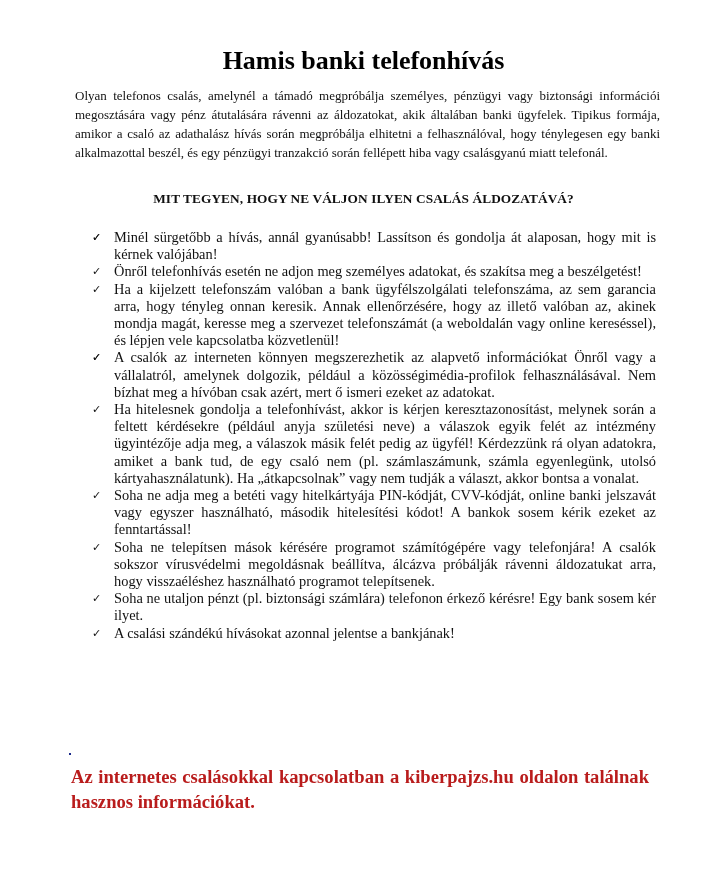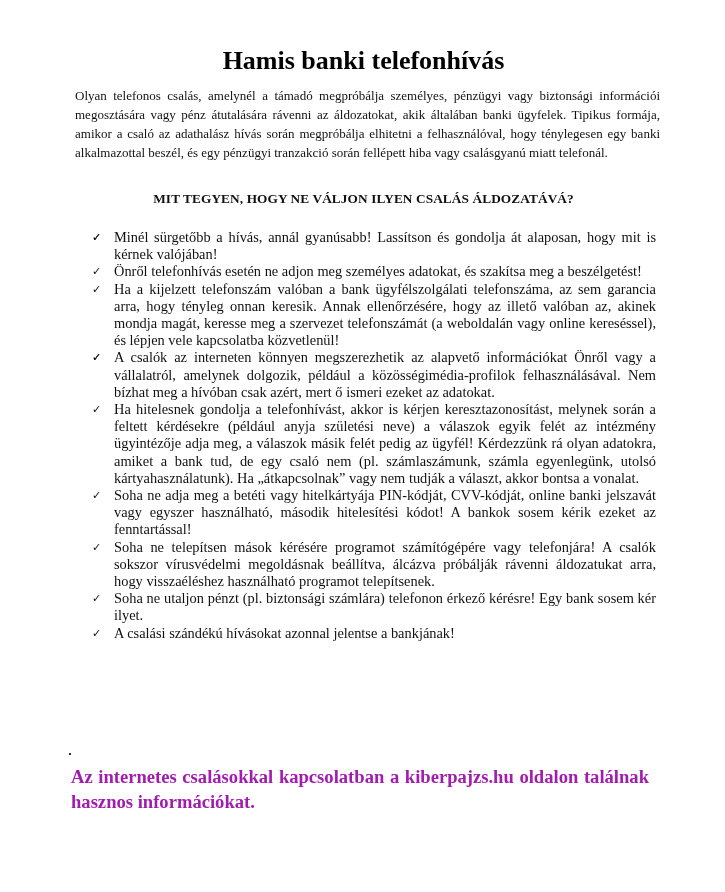--- a/index.html
+++ b/index.html
@@ -90,21 +90,21 @@
     .footer {
       position: absolute;
       top: 764px;
       left: 0;
       width: 578px;
       margin: 0;
       font-size: 18.6px;
       font-weight: bold;
       line-height: 25px;
       text-align: justify;
-      color: #a21caf;
+      color: #b91c1c;
     }
   </style>
 </head>
 <body>
 
 <div class="page">
   <h1 class="title">Hamis banki telefonhívás</h1>
 
   <p class="intro">Olyan telefonos csalás, amelynél a támadó megpróbálja személyes, pénzügyi vagy biztonsági információi megosztására vagy pénz átutalására rávenni az áldozatokat, akik általában banki ügyfelek. Tipikus formája, amikor a csaló az adathalász hívás során megpróbálja elhitetni a felhasználóval, hogy ténylegesen egy banki alkalmazottal beszél, és egy pénzügyi tranzakció során fellépett hiba vagy csalásgyanú miatt telefonál.</p>
 

